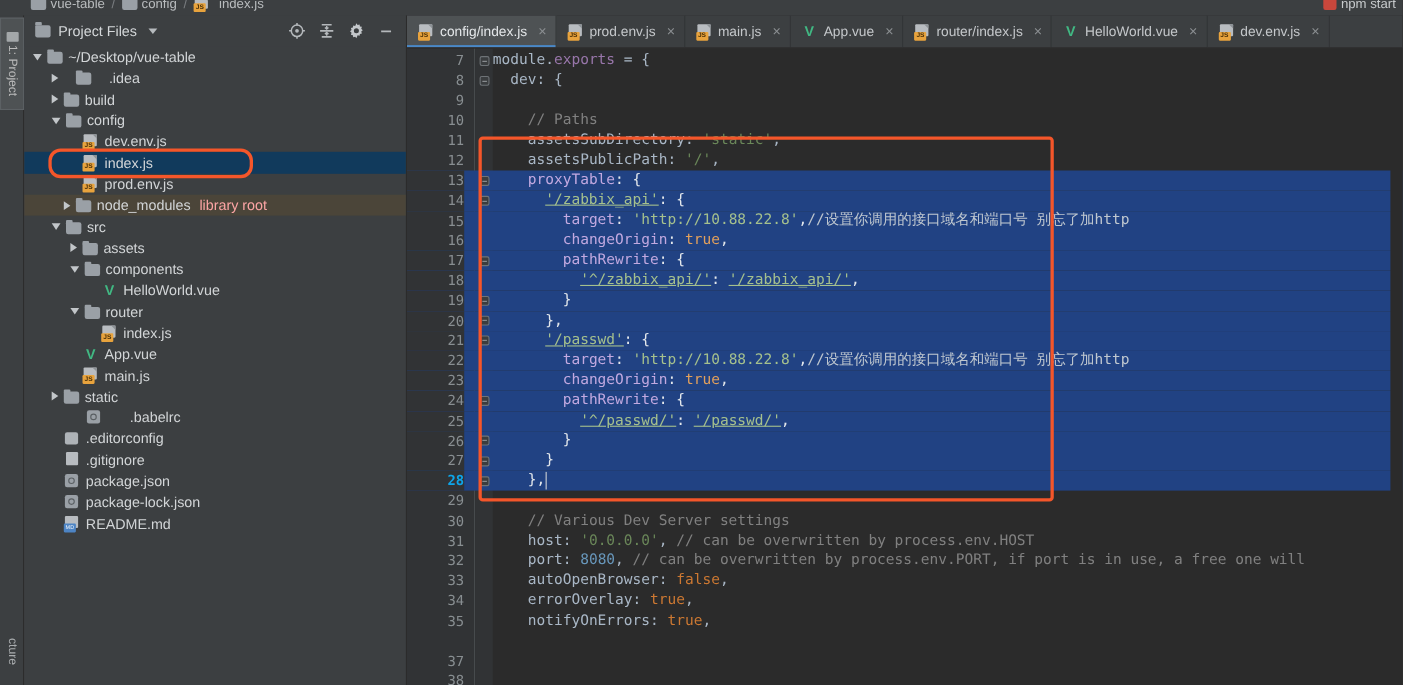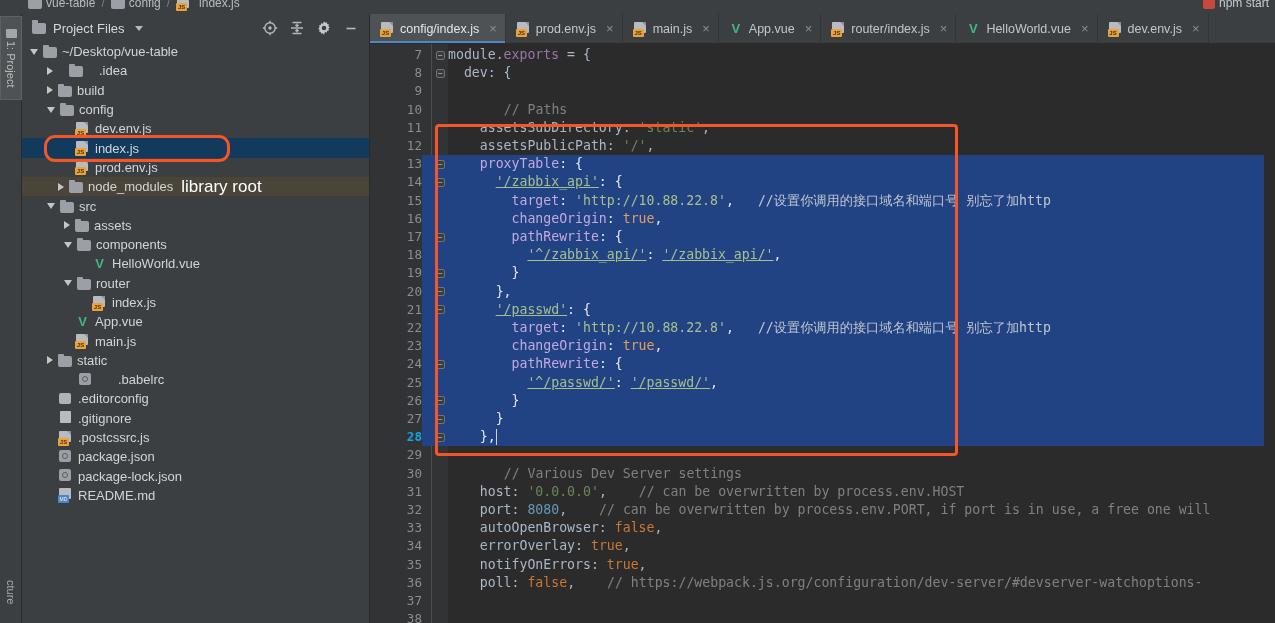--- a/index.html
+++ b/index.html
@@ -75,21 +75,21 @@
     font-size: 13px; color: #d2d5d7; white-space: nowrap;
   }
   .row.sel { background: #113a5c; }
   .row.libroot { background: #4b4539; }
   .arrow { width: 0; height: 0; flex: none; margin-right: 5px; }
   .arrow.right { border-top: 4.5px solid transparent; border-bottom: 4.5px solid transparent; border-left: 6px solid #c2c6c9; }
   .arrow.down { border-left: 4.5px solid transparent; border-right: 4.5px solid transparent; border-top: 6px solid #c2c6c9; }
   .arrow.none { width: 6px; margin-right: 5px; }
   .row-ico { width: 15px; height: 14px; flex: none; margin-right: 5px; position: relative; }
   .lbl { line-height: 1; }
-  .lbl-dim { color: #ffffff; margin-left: 8px; font-size: 17px; }
+  .lbl-dim { color: #fca5a5; margin-left: 8px; font-size: 13px; }
 
   
   .ico-folder { background: #9aa0a6; border-radius: 1px 2px 2px 2px; height: 11px; width: 14px; margin-top: 2px; }
   .ico-folder::before { content:""; position:absolute; left:0; top:-2px; width:6px; height:3px; background:#9aa0a6; border-radius:1px 1px 0 0; }
   .ico-js { }
   .ico-js .sheet { position: absolute; left: 1px; top: 0px; width: 12px; height: 11px; background: #b8bcc0; border-radius: 1px; }
   .ico-js .sheet::after { content:""; position:absolute; right:0; top:0; border-width: 0 4px 4px 0; border-style: solid; border-color: transparent #8d9296 transparent transparent; }
   .ico-js .badge { position: absolute; left: 0px; bottom: -1px; width: 11px; height: 8px; background: #e8a33d; border-radius: 1px;
                    font-size: 6px; line-height: 8px; text-align: center; color: #4a3008; font-weight: bold; font-family: "Liberation Sans", sans-serif; }
   .ico-html .sheet { position: absolute; left: 1px; top: 0px; width: 12px; height: 11px; background: #b8bcc0; border-radius: 1px; }
@@ -151,21 +151,21 @@
   .ln.cur .num { color: #0ea5e9; font-weight: bold; }
   .ln .txt { position: absolute; left: 78px; right: 0; color: #a9b7c6; }
   .ln.selrow { background: #214283; }
   .ln.selrow .num { background: #313335; }
 
   
   .t-kw   { color: #cc7832; }
   .t-key  { color: #9876aa; }
   .t-str  { color: #6a8759; }
   .t-num  { color: #6897bb; }
-  .t-com  { color: #808080; margin-left: 24px; }
+  .t-com  { color: #808080; }
   .t-punc { color: #a9b7c6; }
   .t-def  { color: #a9b7c6; }
   .t-prop { color: #9876aa; }
   .ln.selrow .t-com { color: #bfc7cf; }
   .ln.selrow .t-str { color: #a5c08d; }
   .ln.selrow .t-key { color: #c2a9e0; }
   .ln.selrow .t-kw  { color: #e2a05c; }
   .ln.selrow .t-punc,.ln.selrow .t-def { color: #e4e8ec; }
   .u { text-decoration: underline; text-decoration-color: #6a8759; }
   .ln.selrow .u { text-decoration-color: #a5c08d; }
@@ -375,28 +375,20 @@
             <span class="sheet"></span>
           </span>
           <span class="lbl">.editorconfig</span>
         </div>
         <div class="row" style="padding-left: 25px;">
           <span class="arrow none"></span>
           <span class="row-ico ico-plain">
             <span class="sheet"></span>
           </span>
           <span class="lbl">.gitignore</span>
-        </div>
-        <div class="row" style="padding-left: 25px;">
-          <span class="arrow none"></span>
-          <span class="row-ico ico-js">
-            <span class="sheet"></span>
-            <span class="badge">JS</span>
-          </span>
-          <span class="lbl">.postcssrc.js</span>
         </div>
         <div class="row" style="padding-left: 25px;">
           <span class="arrow none"></span>
           <span class="row-ico ico-json">
             <span class="sheet"></span>
             <span class="dot"></span>
           </span>
           <span class="lbl">package.json</span>
         </div>
         <div class="row" style="padding-left: 25px;">
@@ -510,21 +502,20 @@
           <div class="fold-mark" style="top: 370.5px;">−</div>
           <div class="ln selrow cur" style="top: 384.2px;"><span class="num">28</span><span class="txt"><span class="t-punc">    },</span></span></div>
           <div class="fold-mark" style="top: 388.7px;">−</div>
           <div class="ln" style="top: 402.4px;"><span class="num">29</span><span class="txt"></span></div>
           <div class="ln" style="top: 420.6px;"><span class="num">30</span><span class="txt"><span class="t-punc">    </span><span class="t-com">// Various Dev Server settings</span></span></div>
           <div class="ln" style="top: 438.8px;"><span class="num">31</span><span class="txt"><span class="t-punc">    </span><span class="t-def">host</span><span class="t-punc">: </span><span class="t-str">'0.0.0.0'</span><span class="t-punc">, </span><span class="t-com">// can be overwritten by process.env.HOST</span></span></div>
           <div class="ln" style="top: 457px;"><span class="num">32</span><span class="txt"><span class="t-punc">    </span><span class="t-def">port</span><span class="t-punc">: </span><span class="t-num">8080</span><span class="t-punc">, </span><span class="t-com">// can be overwritten by process.env.PORT, if port is in use, a free one will</span></span></div>
           <div class="ln" style="top: 475.2px;"><span class="num">33</span><span class="txt"><span class="t-punc">    </span><span class="t-def">autoOpenBrowser</span><span class="t-punc">: </span><span class="t-kw">false</span><span class="t-punc">,</span></span></div>
           <div class="ln" style="top: 493.4px;"><span class="num">34</span><span class="txt"><span class="t-punc">    </span><span class="t-def">errorOverlay</span><span class="t-punc">: </span><span class="t-kw">true</span><span class="t-punc">,</span></span></div>
           <div class="ln" style="top: 511.6px;"><span class="num">35</span><span class="txt"><span class="t-punc">    </span><span class="t-def">notifyOnErrors</span><span class="t-punc">: </span><span class="t-kw">true</span><span class="t-punc">,</span></span></div>
-          <div class="ln" style="top: 529.8px;"><span class="num">36</span><span class="txt"><span class="t-punc">    </span><span class="t-def">poll</span><span class="t-punc">: </span><span class="t-kw">false</span><span class="t-punc">, </span><span class="t-com">// https://webpack.js.org/configuration/dev-server/#devserver-watchoptions-</span></span></div>
           <div class="ln" style="top: 548px;"><span class="num">37</span><span class="txt"></span></div>
           <div class="ln" style="top: 566.2px;"><span class="num">38</span><span class="txt"></span></div>
           <div class="caret-line" style="top: 385.2px; height: 16.2px; left: 125.58px;"></div>
         </div>
       <div class="hl-code" id="hlcode" style="left: 65px; top: 79.8px; width: 523px; height: 332.6px;"></div>
     </div>
     <div class="scroll-v"></div>
   </div>
 
 </div>

